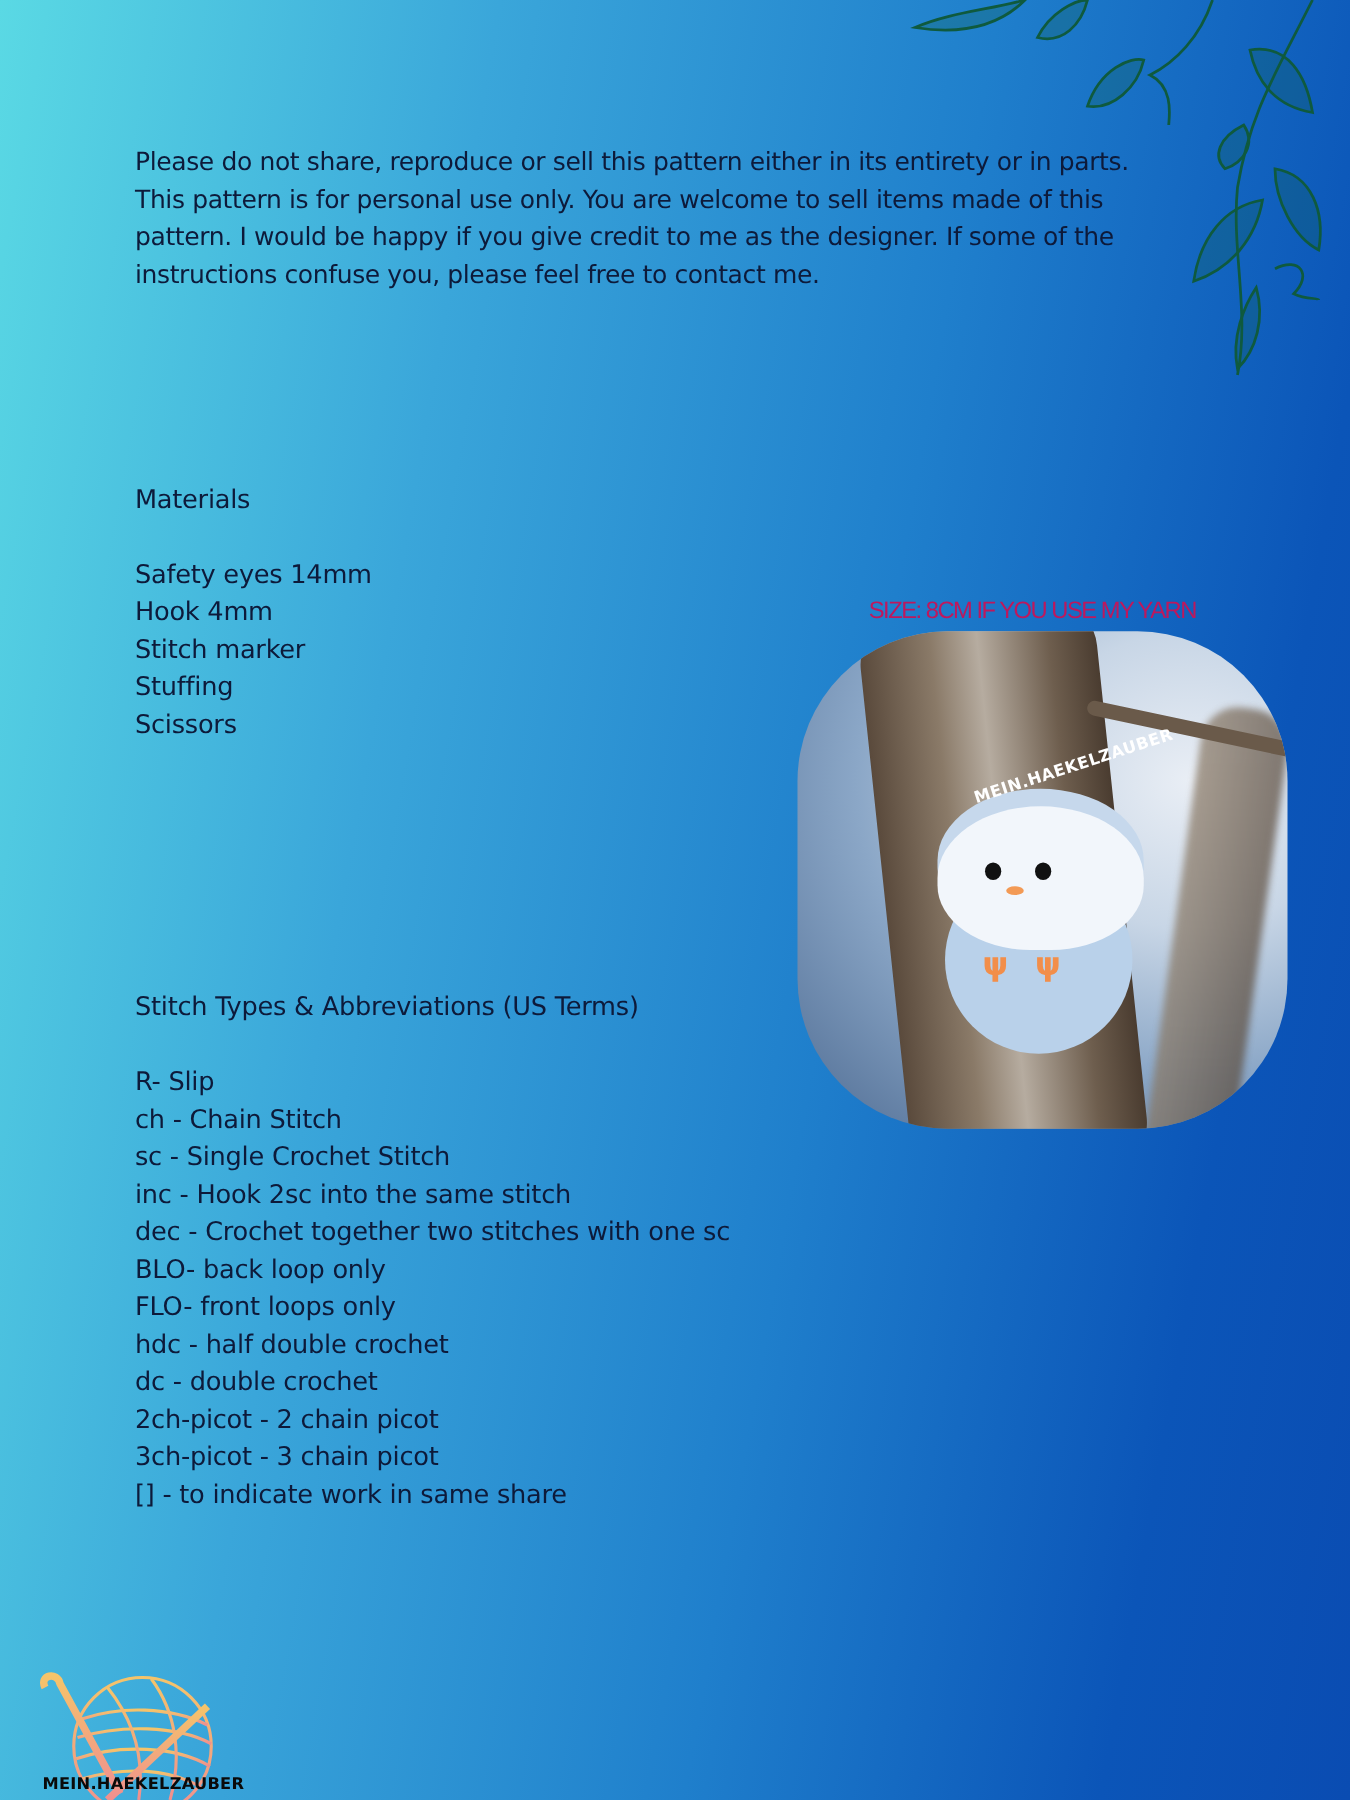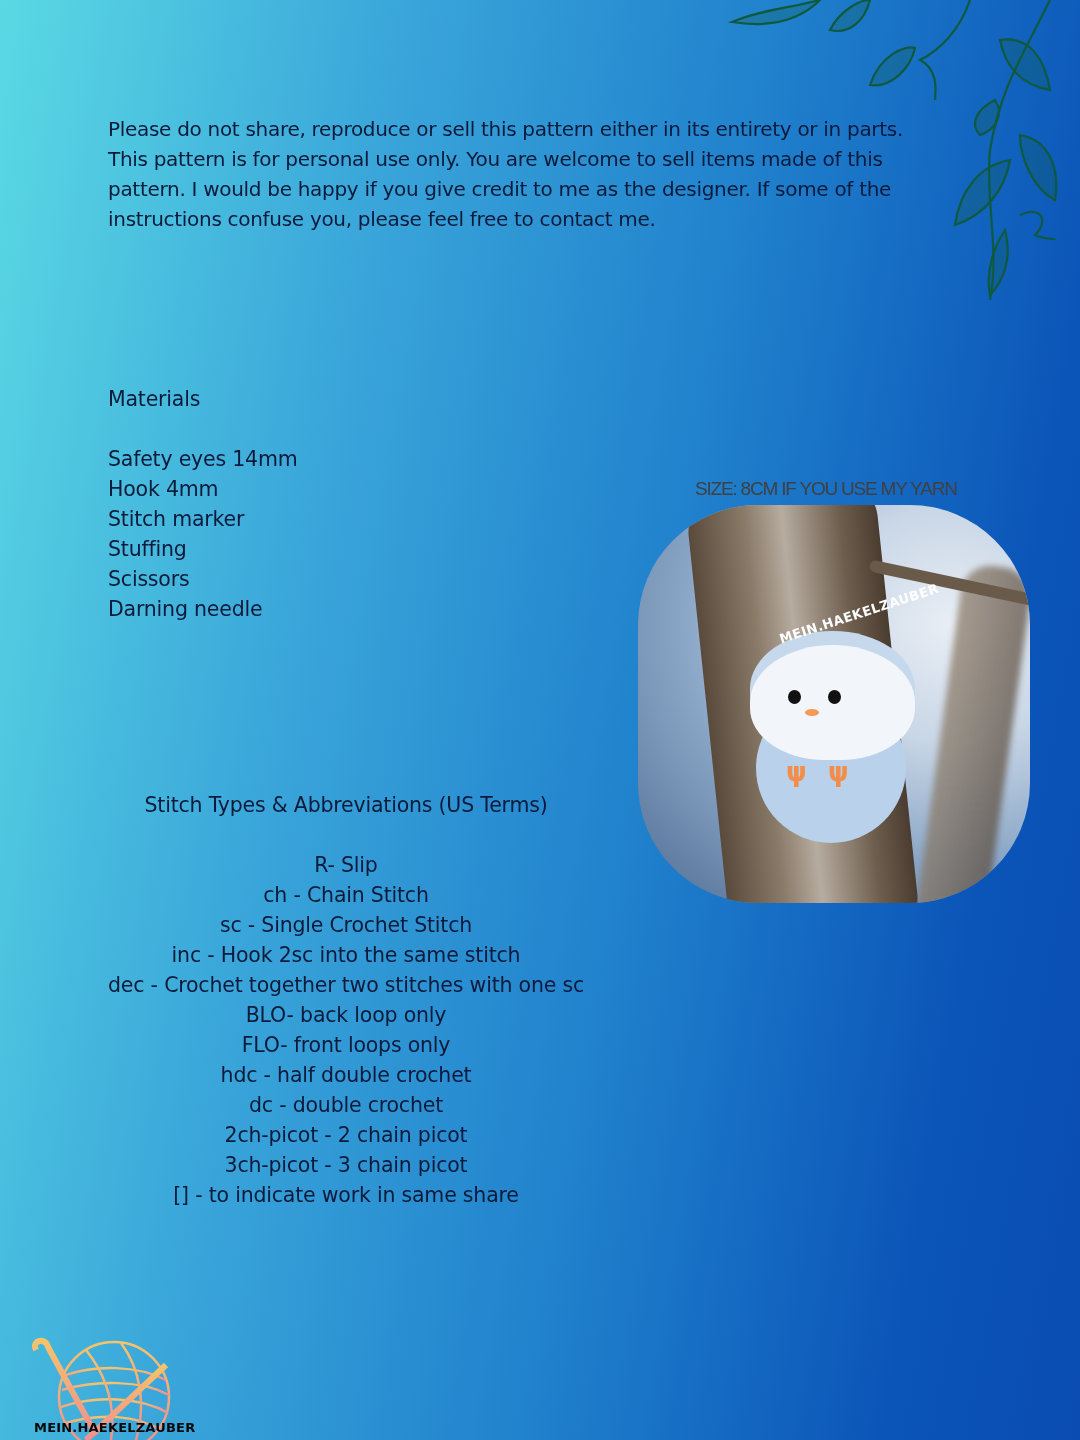--- a/index.html
+++ b/index.html
@@ -8,26 +8,26 @@
     background: linear-gradient(100deg, #5ad9e4 0%, #3aa6da 30%, #1f7fcc 60%, #0b55b8 85%, #0a4cb2 100%);
     font-family: "DejaVu Sans", sans-serif;
     color:#0d1a3a;
   }
   .intro {
     position:absolute; left:108px; top:98px; width:800px;
     font-size:20px; line-height:30px; letter-spacing:-0.3px;margin-top:16px;
   }
   .heading, .item { font-size:20.5px; line-height:30px; letter-spacing:-0.2px; white-space:nowrap; }
   .materials { position:absolute; left:108px; top:384px; }
-  .stitches { position:absolute; left:108px; top:790px;text-align:center; }
+  .stitches { position:absolute; left:108px; top:790px; }
   .list { margin-top:30px; }
   .size-label {
     position:absolute; left:695px; top:478px;
     font-family:"Liberation Sans", sans-serif; font-size:19px; letter-spacing:-1.2px;
-    color:#404040; white-space:nowrap;
+    color:#be185d; white-space:nowrap;
   }
   .photo {
     position:absolute; left:638px; top:505px; width:392px; height:398px;
     border-radius:120px; overflow:hidden;
     background: radial-gradient(ellipse at 80% 30%, #e9eef5 0%, #c8d6e6 30%, #8ba7c7 60%, #4f6c93 100%);
   }
   .trunk { position:absolute; left:70px; top:-20px; width:190px; height:460px;
     background: linear-gradient(90deg, #5a4a3c, #8a7a68 30%, #b6aca0 50%, #6e5e4e 80%, #4a3c30);
     border-radius:40px; transform:rotate(-6deg); }
   .trunk2 { position:absolute; left:300px; top:60px; width:70px; height:380px;
@@ -70,21 +70,20 @@
 <div class="intro">Please do not share, reproduce or sell this pattern either in its entirety or in parts. This pattern is for personal use only. You are welcome to sell items made of this pattern. I would be happy if you give credit to me as the designer. If some of the instructions confuse you, please feel free to contact me.</div>
 
 <div class="materials">
   <div class="heading">Materials</div>
   <div class="list">
     <div class="item">Safety eyes 14mm</div>
     <div class="item">Hook 4mm</div>
     <div class="item">Stitch marker</div>
     <div class="item">Stuffing</div>
     <div class="item">Scissors</div>
-    <div class="item">Darning needle</div>
   </div>
 </div>
 
 <div class="stitches">
   <div class="heading">Stitch Types &amp; Abbreviations (US Terms)</div>
   <div class="list">
     <div class="item">R- Slip</div>
     <div class="item">ch - Chain Stitch</div>
     <div class="item">sc - Single Crochet Stitch</div>
     <div class="item">inc - Hook 2sc into the same stitch</div>

